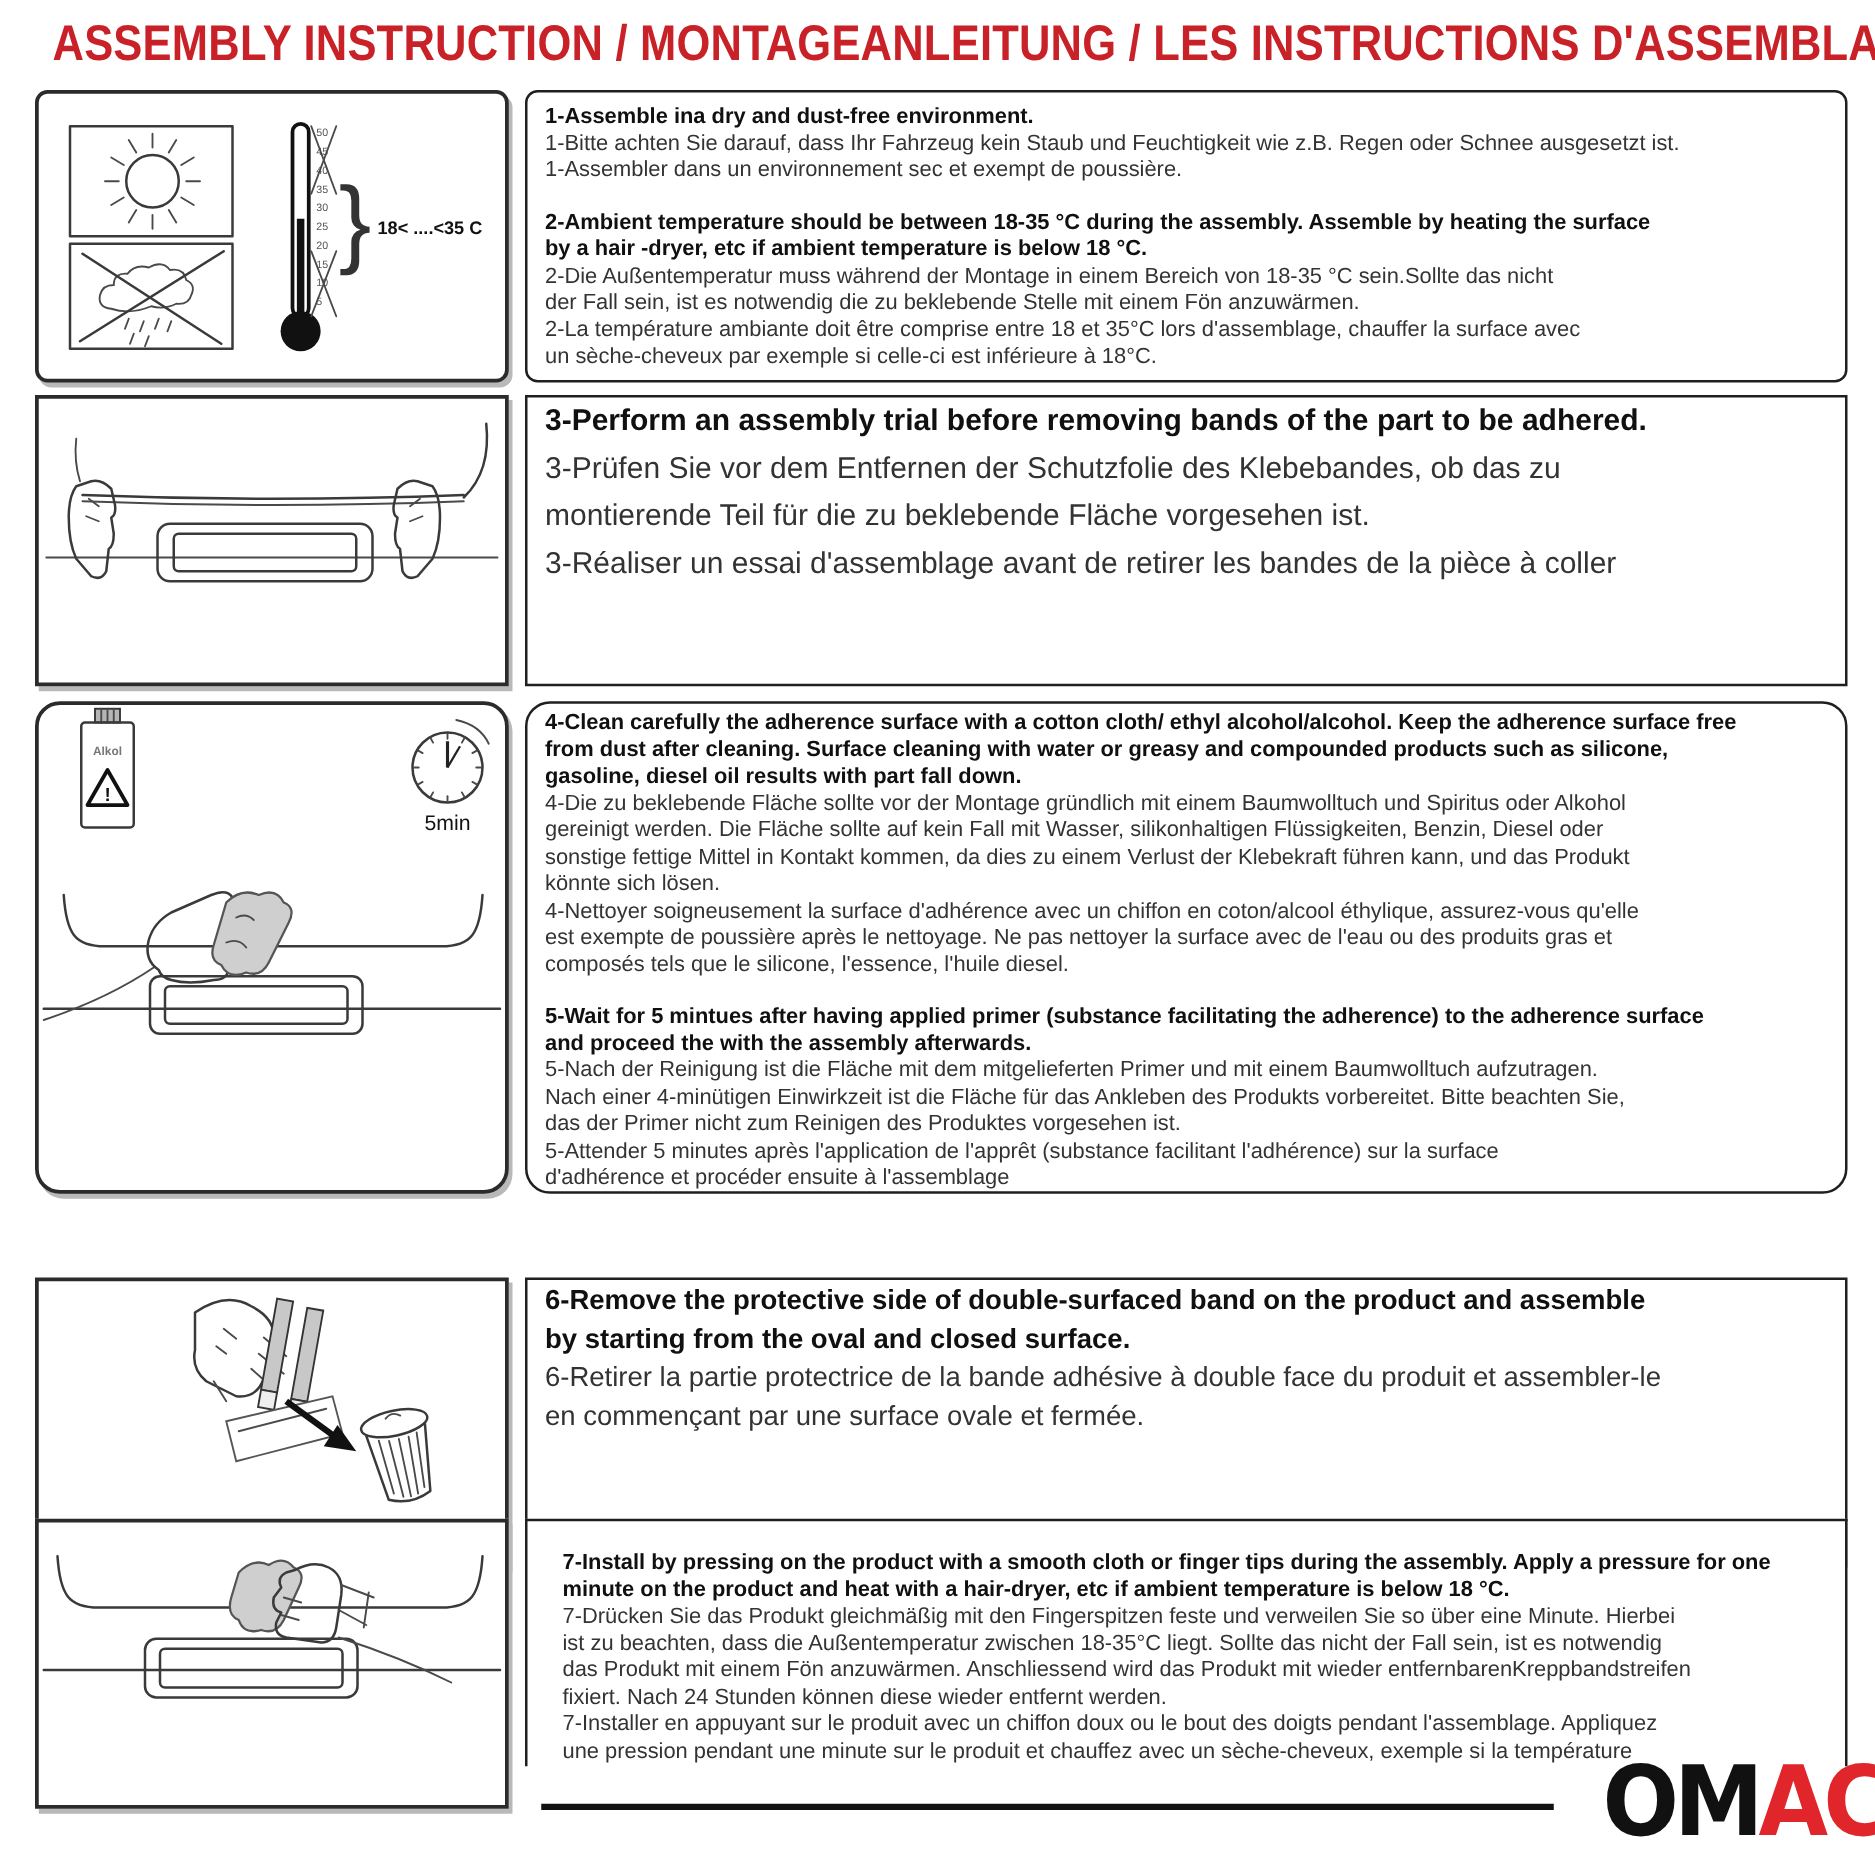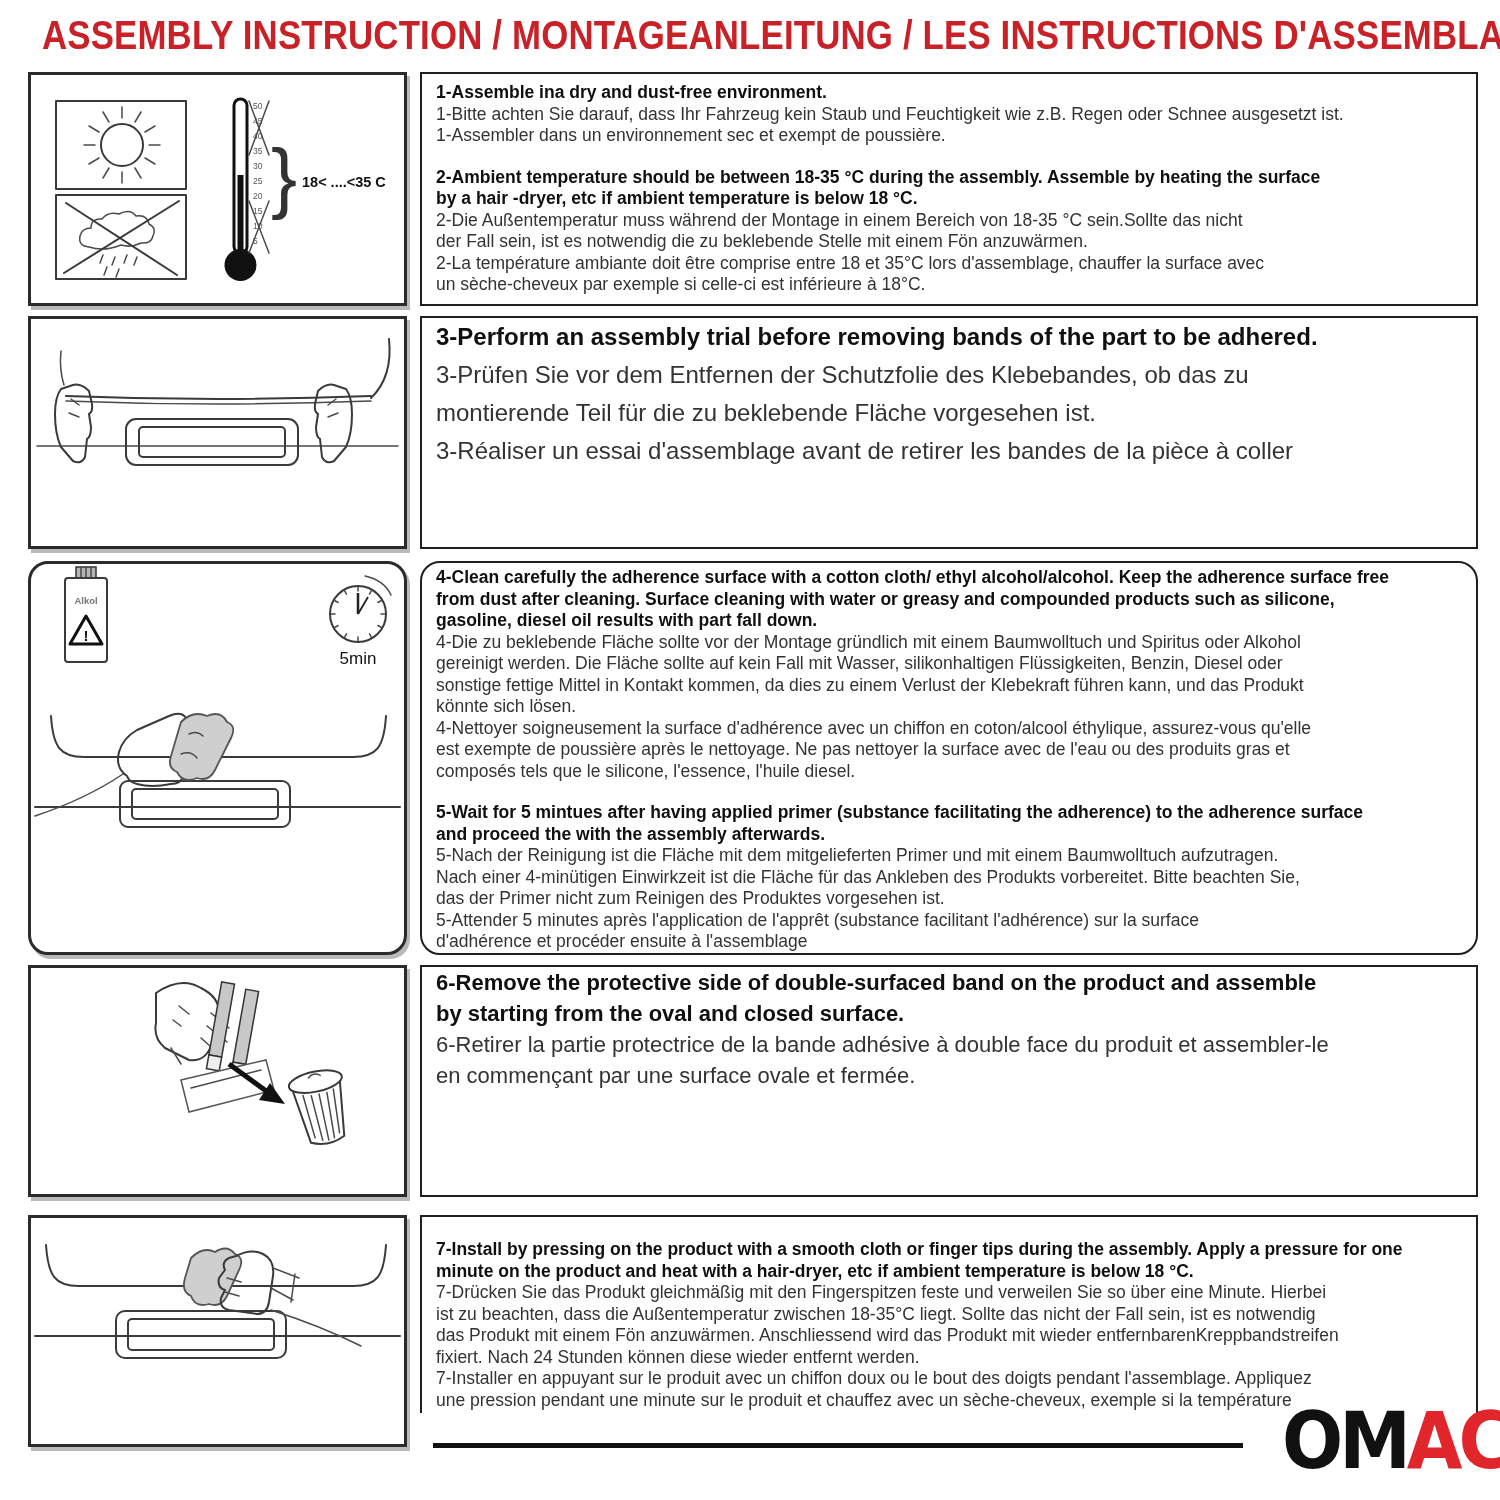--- a/index.html
+++ b/index.html
@@ -4,29 +4,29 @@
 <style>
   html,body{margin:0;padding:0;background:#fff;}
   body{width:1500px;height:1500px;position:relative;font-family:"Liberation Sans",sans-serif;color:#222;}
   .page{position:absolute;inset:0;overflow:hidden;background:#fff;}
   .title{position:absolute;left:42px;top:13px;font-size:40px;font-weight:700;color:#c92128;
          white-space:nowrap;transform:scaleX(0.87);transform-origin:0 0;letter-spacing:0.2px;}
   .imgbox{position:absolute;left:28px;width:379px;background:#fff;border:3px solid #2b2b2b;
           box-sizing:border-box;box-shadow:3px 4px 0 #b9b9b9;}
   .txtbox{position:absolute;left:420px;width:1058px;background:#fff;border:2px solid #1f1f1f;
           box-sizing:border-box;overflow:hidden;}
-  .r1{top:72px;height:234px;}
+  .r1{top:72px;height:234px;border-radius:10px;}
   .r2{top:316px;height:233px;}
   .r3{top:561px;height:394px;border-radius:20px;}
-  .r4{top:965px;height:232px;}
+  .r4{top:1022px;height:232px;}
   .r5{top:1215px;height:232px;}
   .txtbox.r5{height:198px;border-bottom:none;}
   .pad{padding:8px 14px;}
   .pad3{padding:4px 14px;}
-  .pad5{padding:22px 14px;}
+  .pad5{padding:22px 28px;}
   .vcenter{display:flex;flex-direction:column;justify-content:flex-start;padding:0 14px;}
   p{margin:0;white-space:pre-line;}
   .sm{font-size:17.5px;line-height:21.5px;color:#333;}
   .lg{font-size:24px;line-height:38px;color:#333;}
   .md{font-size:22px;line-height:31px;color:#333;}
   .b{font-weight:700;color:#101010;}
   .gap{height:20px;}
   svg{display:block;}
   .stroke{fill:none;stroke:#3a3a3a;stroke-width:2;stroke-linecap:round;stroke-linejoin:round;}
   .thin{fill:none;stroke:#4a4a4a;stroke-width:1.5;stroke-linecap:round;}

